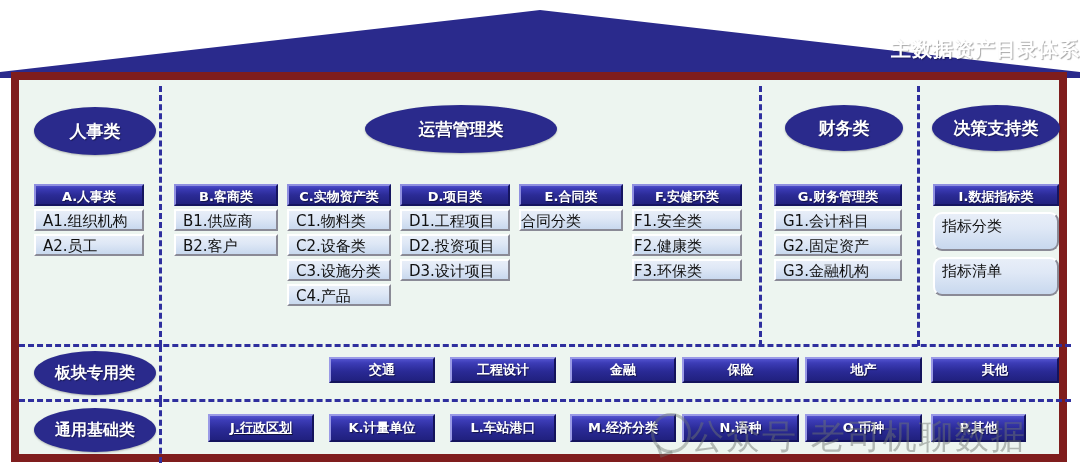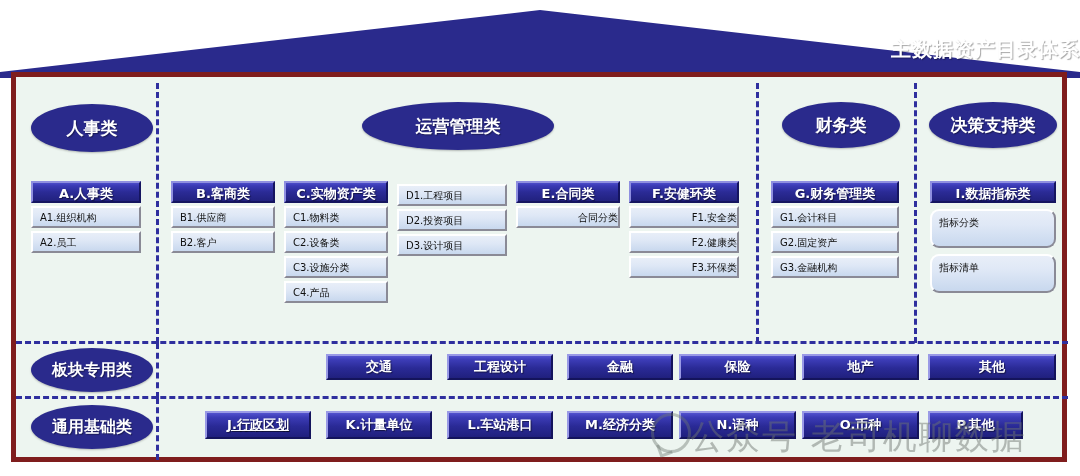--- a/index.html
+++ b/index.html
@@ -23,21 +23,21 @@
     position:absolute;left:0;top:36px;width:1080px;
     text-align:right;color:#ffffff;
     font-size:20px;font-weight:bold;letter-spacing:1px;
     text-shadow:1px 1px 1px rgba(0,0,0,.35);
   }
 
   
   .panel{
     position:absolute;left:11px;top:72px;width:1056px;height:390px;
     background:#edf5f0;
-    border:5px solid #7f1d1d;
+    border:8px solid #7f1d1d;
     box-sizing:border-box;
   }
 
   
   .vsep{
     position:absolute;top:0;width:0;
     border-left:3px dashed #2f2f9e;
   }
   
   .hsep{
@@ -72,29 +72,29 @@
     box-sizing:border-box;
     text-shadow:1px 1px 1px rgba(0,0,0,.5);
     white-space:nowrap;
   }
   .leaf{
     background:linear-gradient(to bottom,#e8eef8 0%,#dfe8f6 40%,#c8d8ee 100%);
     border-top:2px solid #ffffff;
     border-left:2px solid #ffffff;
     border-right:2px solid #8a8a96;
     border-bottom:2px solid #8a8a96;
-    color:#101010;font-size:10px;
+    color:#101010;font-size:15px;
     height:22px;line-height:20px;
     box-sizing:border-box;
     margin-top:3px;
     padding-left:7px;
     white-space:nowrap;
     overflow:hidden;
   }
-  .leaf.center{text-align:right;padding-left:0;}
+  .leaf.center{text-align:left;padding-left:0;}
   .leaf.tall{height:39px;line-height:24px;margin-top:6px;border-radius:9px;}
 
   
   .pill{
     position:absolute;
     background:linear-gradient(to bottom,#5252ce 0%,#3c3cb6 18%,#2a2a96 55%,#20207e 100%);
     border-top:2px solid #9a9ae6;
     border-left:2px solid #9a9ae6;
     border-right:2px solid #14145c;
     border-bottom:2px solid #14145c;
@@ -166,20 +166,21 @@
 
     <div class="col" style="left:268px;top:104px;width:104px;">
       <div class="col-head">C.实物资产类</div>
       <div class="leaf">C1.物料类</div>
       <div class="leaf">C2.设备类</div>
       <div class="leaf">C3.设施分类</div>
       <div class="leaf">C4.产品</div>
     </div>
 
     <div class="col" style="left:381px;top:104px;width:110px;">
+      <div class="col-head">D.项目类</div>
       <div class="leaf">D1.工程项目</div>
       <div class="leaf">D2.投资项目</div>
       <div class="leaf">D3.设计项目</div>
     </div>
 
     <div class="col" style="left:500px;top:104px;width:104px;">
       <div class="col-head">E.合同类</div>
       <div class="leaf center">合同分类</div>
     </div>
 

